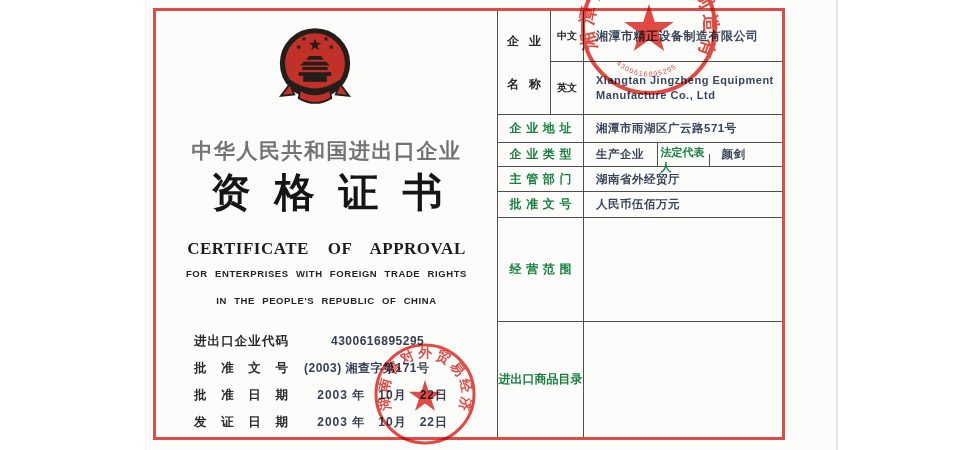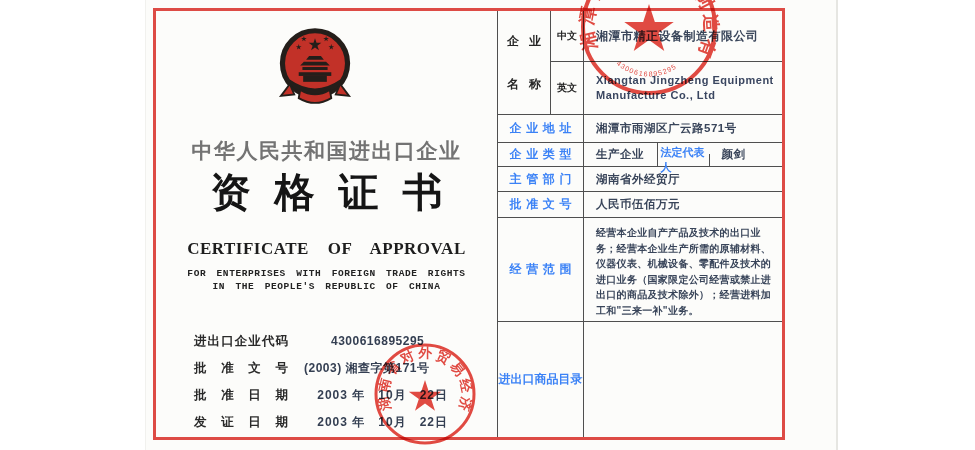--- a/index.html
+++ b/index.html
@@ -22,40 +22,40 @@
   .title-cn { position:absolute; left:0; top:126px; width:341px; text-align:center;
               font-family:"Liberation Serif", serif; font-weight:700;
               font-size:21px; letter-spacing:1.5px; color:#737373; }
   .title-main { position:absolute; left:0; top:154px; width:341px; text-align:center;
                 font-family:"Liberation Serif", serif; font-weight:800;
                 font-size:40px; letter-spacing:24px; text-indent:24px; color:#151515; }
   .title-en { position:absolute; left:0; top:228px; width:341px; text-align:center;
               font-family:"Liberation Serif", serif; font-weight:700;
               font-size:17px; letter-spacing:0.5px; word-spacing:14px; color:#1d1d1d; }
   .title-en-sub { position:absolute; left:0; width:341px; text-align:center;
-                  font-family:Liberation Mono, monospace; font-weight:700;
+                  font-family:Liberation Sans, sans-serif; font-weight:700;
                   font-size:9.5px; letter-spacing:0.6px; word-spacing:4px; color:#232323; }
-  .sub1 { top:257px; } .sub2 { top:270px; }
+  .sub1 { top:257px; } .sub2 { top:284px; }
 
   .field-row { position:absolute; left:38px; width:254px; height:20px;
                display:flex; align-items:center; }
   .fr0 { top:320px;gap:27px; } .fr1 { top:347px; } .fr2 { top:374px; } .fr3 { top:401px; }
   .field-label { width:94px; font-size:12.5px; font-weight:700; color:#2a2a2a;
                  text-align:justify; text-align-last:justify;
                  font-family:"Liberation Serif", serif; }
   .field-value { margin-left:16px; font-size:12px; font-weight:700; color:#343f52;
                  letter-spacing:0.5px; }
   .field-value.date { margin-left:auto; text-align:right; letter-spacing:1px; }
 
   
   .rt { position:absolute; left:341px; top:0; width:285px; height:426px;
         display:flex; flex-direction:column; border-left:1px solid #4f4f4f; }
   .row { display:flex; border-bottom:1px solid #4f4f4f; }
   .row:last-child { border-bottom:none; flex:1;gap:8px; }
-  .lbl { font-size:12px; font-weight:700; color:#3b82f6; display:flex;
+  .lbl { font-size:12px; font-weight:700; color:#15803d; display:flex;
          align-items:center; justify-content:center; }
   .lbl-inner { width:62px; text-align:justify; text-align-last:justify; }
   .namecol { width:53px; border-right:1px solid #4f4f4f; display:flex;
              flex-direction:column; align-items:center; justify-content:center; gap:26px; }
   .namecol span { width:34px; text-align:justify; text-align-last:justify;
                   font-size:12px; font-weight:700; color:#262626; }
   .name-right { flex:1; display:flex; flex-direction:column; }
   .subrow { display:flex; }
   .subrow.first { height:51px; border-bottom:1px solid #4f4f4f; }
   .subrow.second { flex:1; }
@@ -179,23 +179,20 @@
             <div class="lbl labelcell">
               <div class="lbl-inner">批准文号</div>
             </div>
             <div class="val">人民币伍佰万元</div>
           </div>
 
           <div class="row" style="height:104px;">
             <div class="lbl labelcell">
               <div class="lbl-inner">经营范围</div>
             </div>
-            <div class="val scopecell">
-              <div>经营本企业自产产品及技术的出口业务；经营本企业生产所需的原辅材料、仪器仪表、机械设备、零配件及技术的进口业务（国家限定公司经营或禁止进出口的商品及技术除外）；经营进料加工和"三来一补"业务。</div>
-            </div>
           </div>
 
           <div class="row">
             <div class="lbl labelcell">
               <div class="lbl-inner" style="width:84px;">进出口商品目录</div>
             </div>
             <div class="val"></div>
           </div>
 
         </div>

